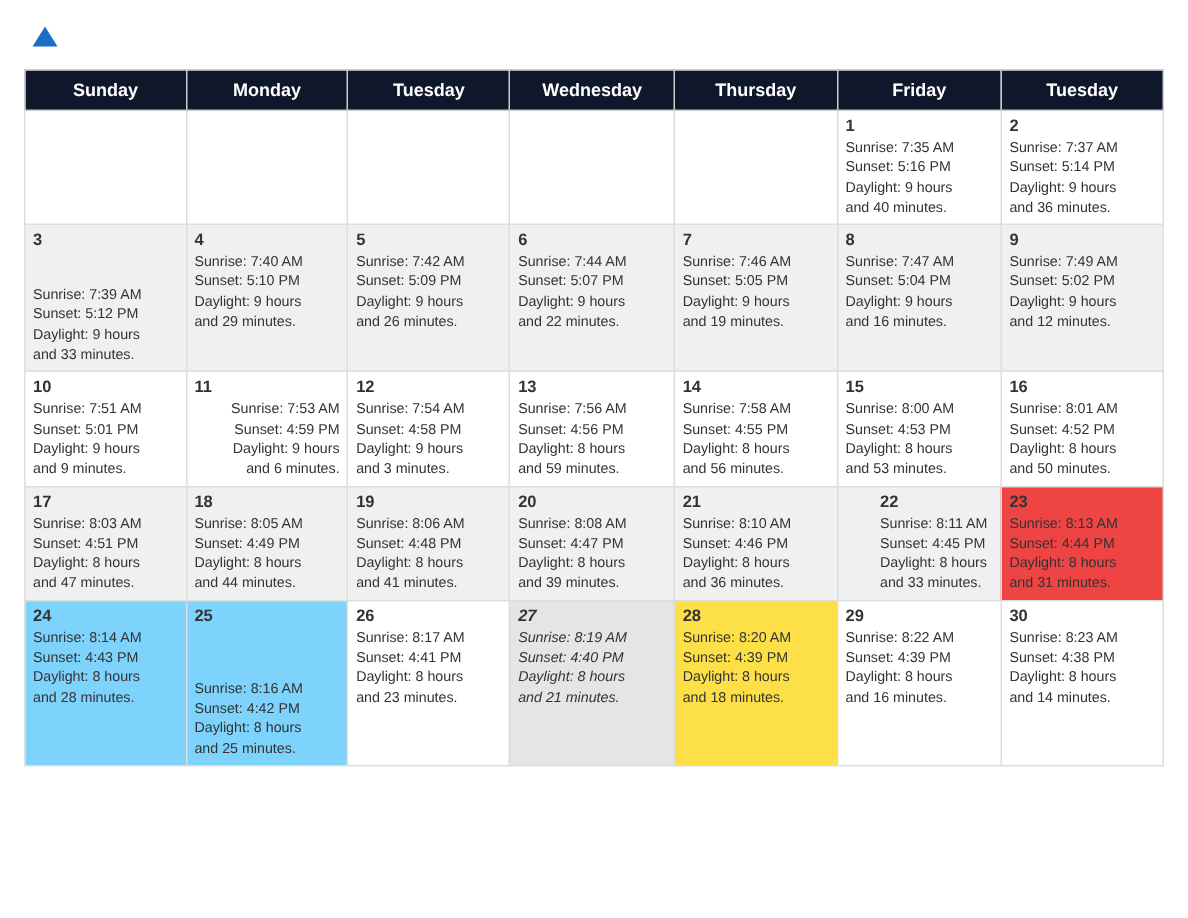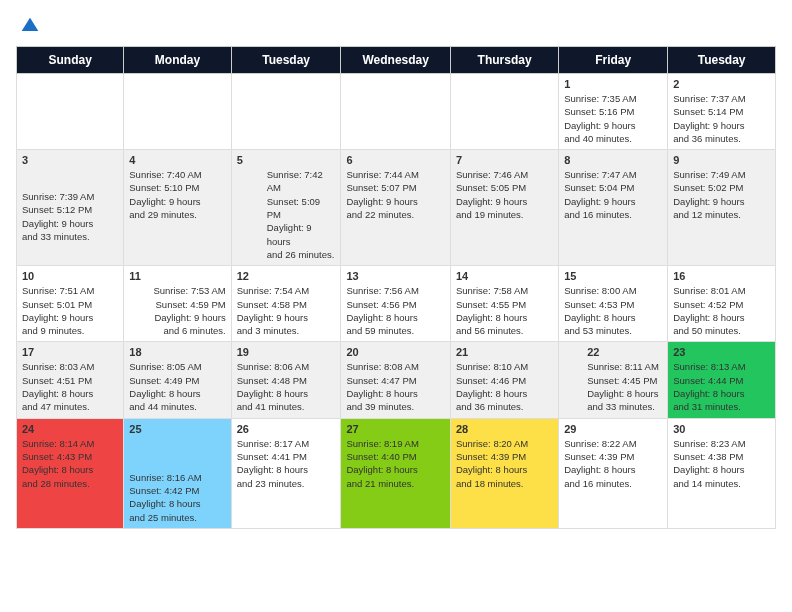--- a/index.html
+++ b/index.html
@@ -162,21 +162,21 @@
         </td>
         <td style="background: rgb(240, 240, 240);">
           <span class="day-num">4</span>
           <div class="day-info" style="white-space: pre-line;">Sunrise: 7:40 AM
 Sunset: 5:10 PM
 Daylight: 9 hours
 and 29 minutes.</div>
         </td>
         <td style="background: rgb(240, 240, 240);">
           <span class="day-num">5</span>
-          <div class="day-info" style="white-space: pre-line; margin-left: 30px;">Sunrise: 7:42 AM
+          <div class="day-info" style="white-space: pre-line;">Sunrise: 7:42 AM
 Sunset: 5:09 PM
 Daylight: 9 hours
 and 26 minutes.</div>
         </td>
         <td style="background: rgb(240, 240, 240);">
           <span class="day-num">6</span>
           <div class="day-info" style="white-space: pre-line;">Sunrise: 7:44 AM
 Sunset: 5:07 PM
 Daylight: 9 hours
 and 22 minutes.</div>
@@ -290,51 +290,51 @@
 Daylight: 8 hours
 and 36 minutes.</div>
         </td>
         <td style="background: rgb(240, 240, 240); padding-left: 28px;">
           <span class="day-num">22</span>
           <div class="day-info" style="white-space: pre-line;">Sunrise: 8:11 AM
 Sunset: 4:45 PM
 Daylight: 8 hours
 and 33 minutes.</div>
         </td>
-        <td style="background: #22c55e;">
+        <td style="background: #ef4444;">
           <span class="day-num">23</span>
           <div class="day-info" style="white-space: pre-line;">Sunrise: 8:13 AM
 Sunset: 4:44 PM
 Daylight: 8 hours
 and 31 minutes.</div>
         </td>
       </tr>
       <tr class="row-odd">
-        <td style="background: #ef4444;">
+        <td style="background: #7dd3fc;">
           <span class="day-num">24</span>
           <div class="day-info" style="white-space: pre-line;">Sunrise: 8:14 AM
 Sunset: 4:43 PM
 Daylight: 8 hours
 and 28 minutes.</div>
         </td>
         <td style="background: #7dd3fc;">
           <span class="day-num">25</span>
           <div class="day-info" style="white-space: pre-line; margin-top: 36px;">Sunrise: 8:16 AM
 Sunset: 4:42 PM
 Daylight: 8 hours
 and 25 minutes.</div>
         </td>
         <td style="background: rgb(255, 255, 255);">
           <span class="day-num">26</span>
           <div class="day-info" style="white-space: pre-line;">Sunrise: 8:17 AM
 Sunset: 4:41 PM
 Daylight: 8 hours
 and 23 minutes.</div>
         </td>
-        <td style="background: #84cc16;">
+        <td style="background: #e5e5e5; font-style: italic;">
           <span class="day-num">27</span>
           <div class="day-info" style="white-space: pre-line;">Sunrise: 8:19 AM
 Sunset: 4:40 PM
 Daylight: 8 hours
 and 21 minutes.</div>
         </td>
         <td style="background: #fde047;">
           <span class="day-num">28</span>
           <div class="day-info" style="white-space: pre-line;">Sunrise: 8:20 AM
 Sunset: 4:39 PM

